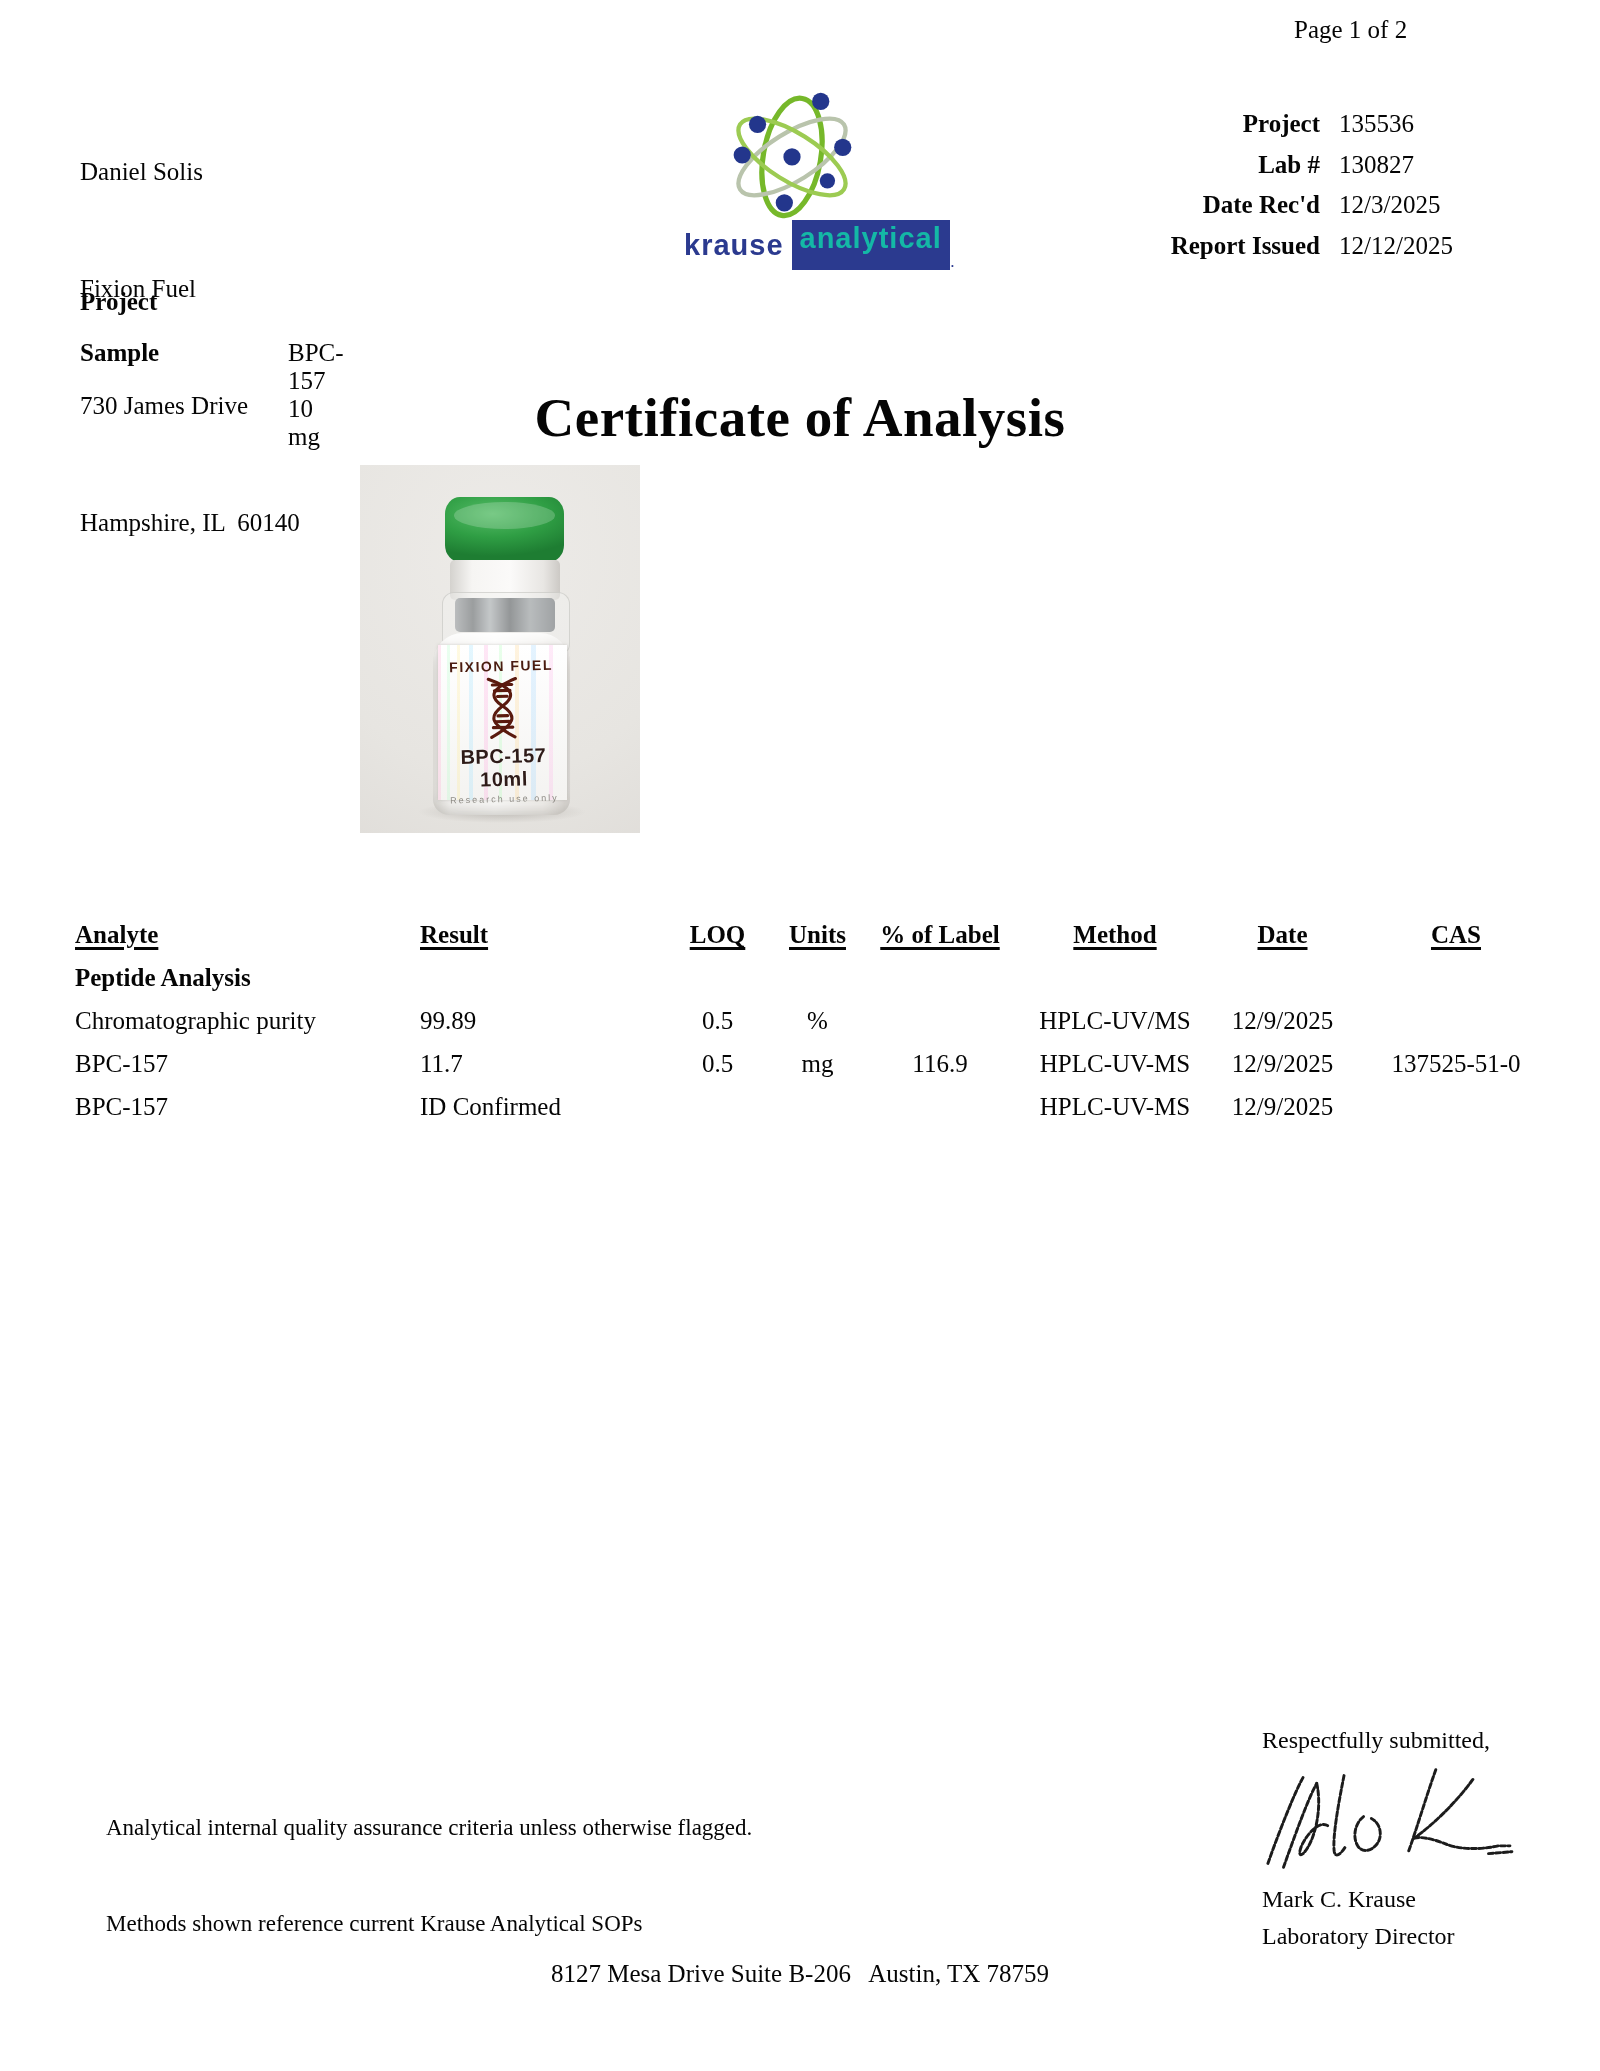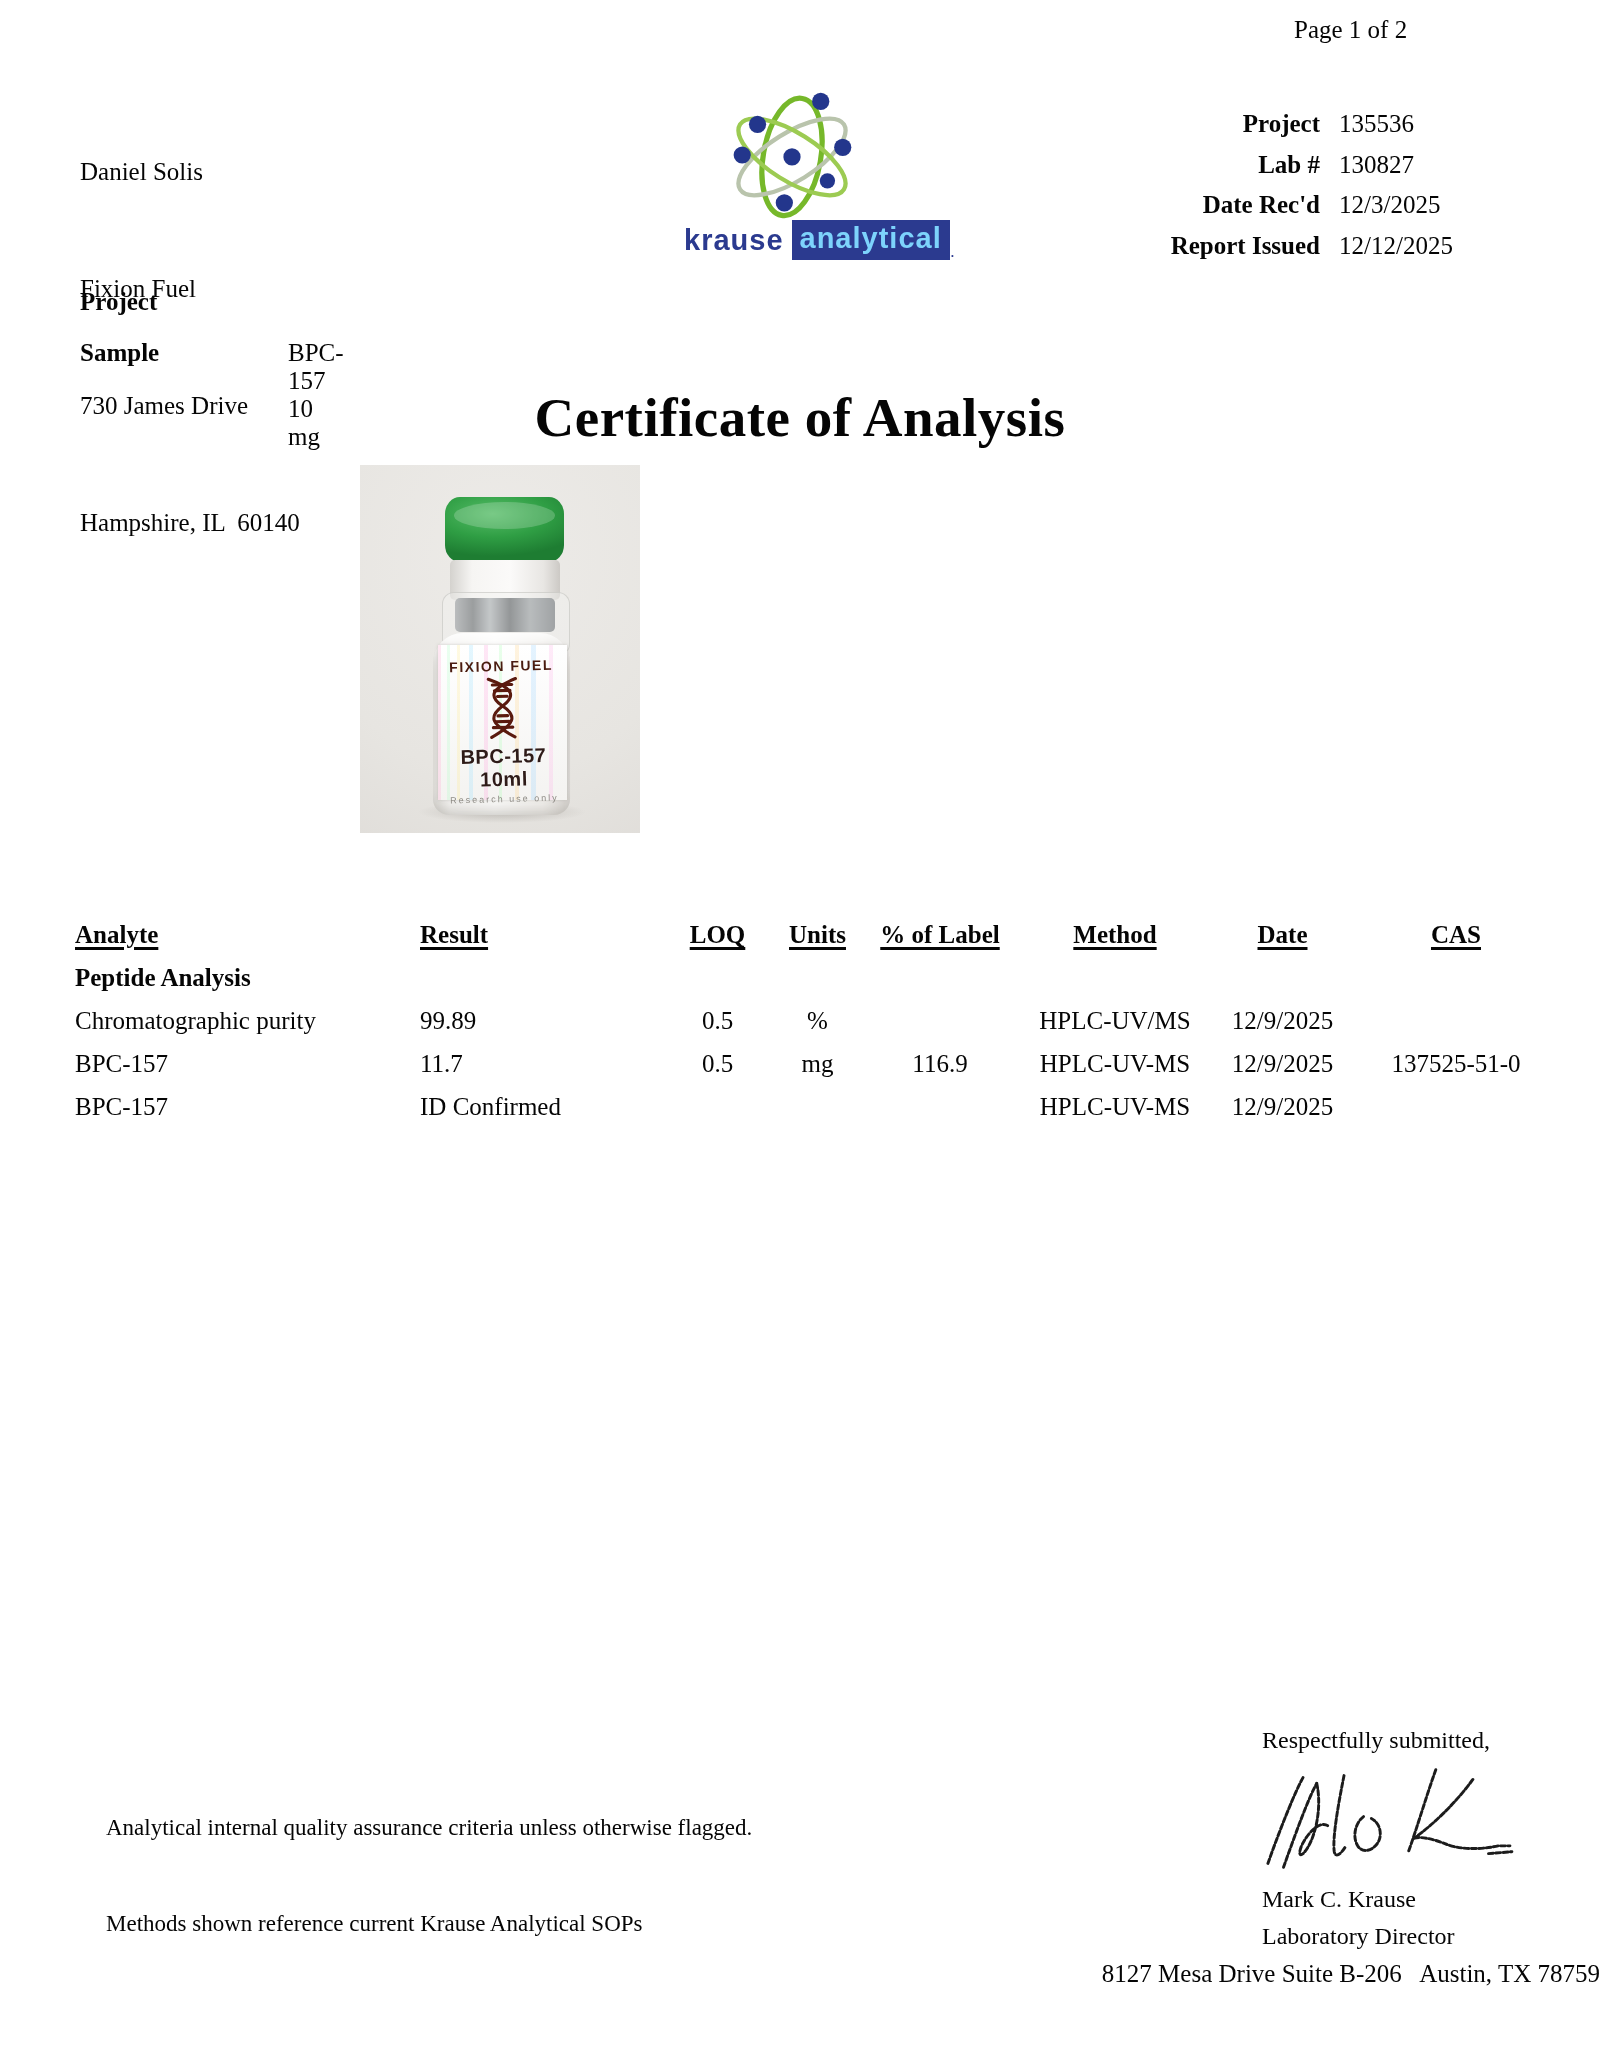--- a/index.html
+++ b/index.html
@@ -13,21 +13,21 @@
   .page-number { left:1294px; top:16px; font-size:25px; }
 
   .recipient { left:80px; top:74px; font-size:25px; line-height:39px; white-space:pre-wrap; }
 
   
   .logo { left:670px; top:62px; width:250px; height:200px; }
   .atom-svg { position:absolute; left:42px; top:26px; width:160px; height:134px; }
   .wordmark { position:absolute; left:14px; top:158px; display:flex; align-items:center;
     font-family:"Liberation Sans","DejaVu Sans",sans-serif; font-weight:bold; font-size:29px; }
   .wordmark .wk { color:var(--logo_blue,#2b3a8f); letter-spacing:1px; }
-  .wordmark .wa { background:var(--logo_blue,#2b3a8f); color:#7dd3fc; padding:2px 8px 5px; margin-left:8px; letter-spacing:1px; }
+  .wordmark .wa { background:var(--logo_blue,#2b3a8f); color:#14b8a6; padding:2px 8px 15px; margin-left:8px; letter-spacing:1px; }
   .wordmark .tm { color:var(--logo_blue,#2b3a8f); font-size:12px; align-self:flex-end; margin-left:1px; }
 
   .report-info { left:1020px; top:104px; font-size:25px; }
   .report-info .row { display:grid; grid-template-columns:300px 170px; column-gap:19px; line-height:40.7px; }
   .report-info .lbl { font-weight:bold; text-align:right; }
 
   .sample-block { left:80px; top:288px; font-size:25px; }
   .sample-block .srow { position:relative; height:51px; }
   .sample-block .slbl { font-weight:bold; }
   .sample-block .sval { position:absolute; left:208px; top:0; }
@@ -80,21 +80,21 @@
   .c-loq, .c-units, .c-pct, .c-method, .c-date, .c-cas { text-align:center; }
   .section-row td { font-weight:bold; }
 
   
   .disclaimer { left:106px; top:1748px; font-size:23px; line-height:32px; white-space:pre-wrap; }
   .sig-block { left:1250px; top:1727px; width:300px; font-size:24px; }
   .salutation { position:absolute; left:12px; top:0; white-space:nowrap; }
   .signature-svg { position:absolute; left:0; top:31px; width:272px; height:122px; }
   .sig-name { position:absolute; left:12px; top:159px; white-space:nowrap; }
   .sig-title { position:absolute; left:12px; top:196px; white-space:nowrap; }
-  .footer-address { left:0; top:1960px; width:1600px; text-align:right; font-size:25px; white-space:pre-wrap; }
+  .footer-address { left:0; top:1960px; width:1600px; text-align:center; font-size:25px; white-space:pre-wrap; }
 </style>
 </head>
 <body>
 
 <div class="page">
 
   <div class="abs page-number">Page 1 of 2</div>
 
   <div class="abs recipient">
     <div>Daniel Solis</div>

